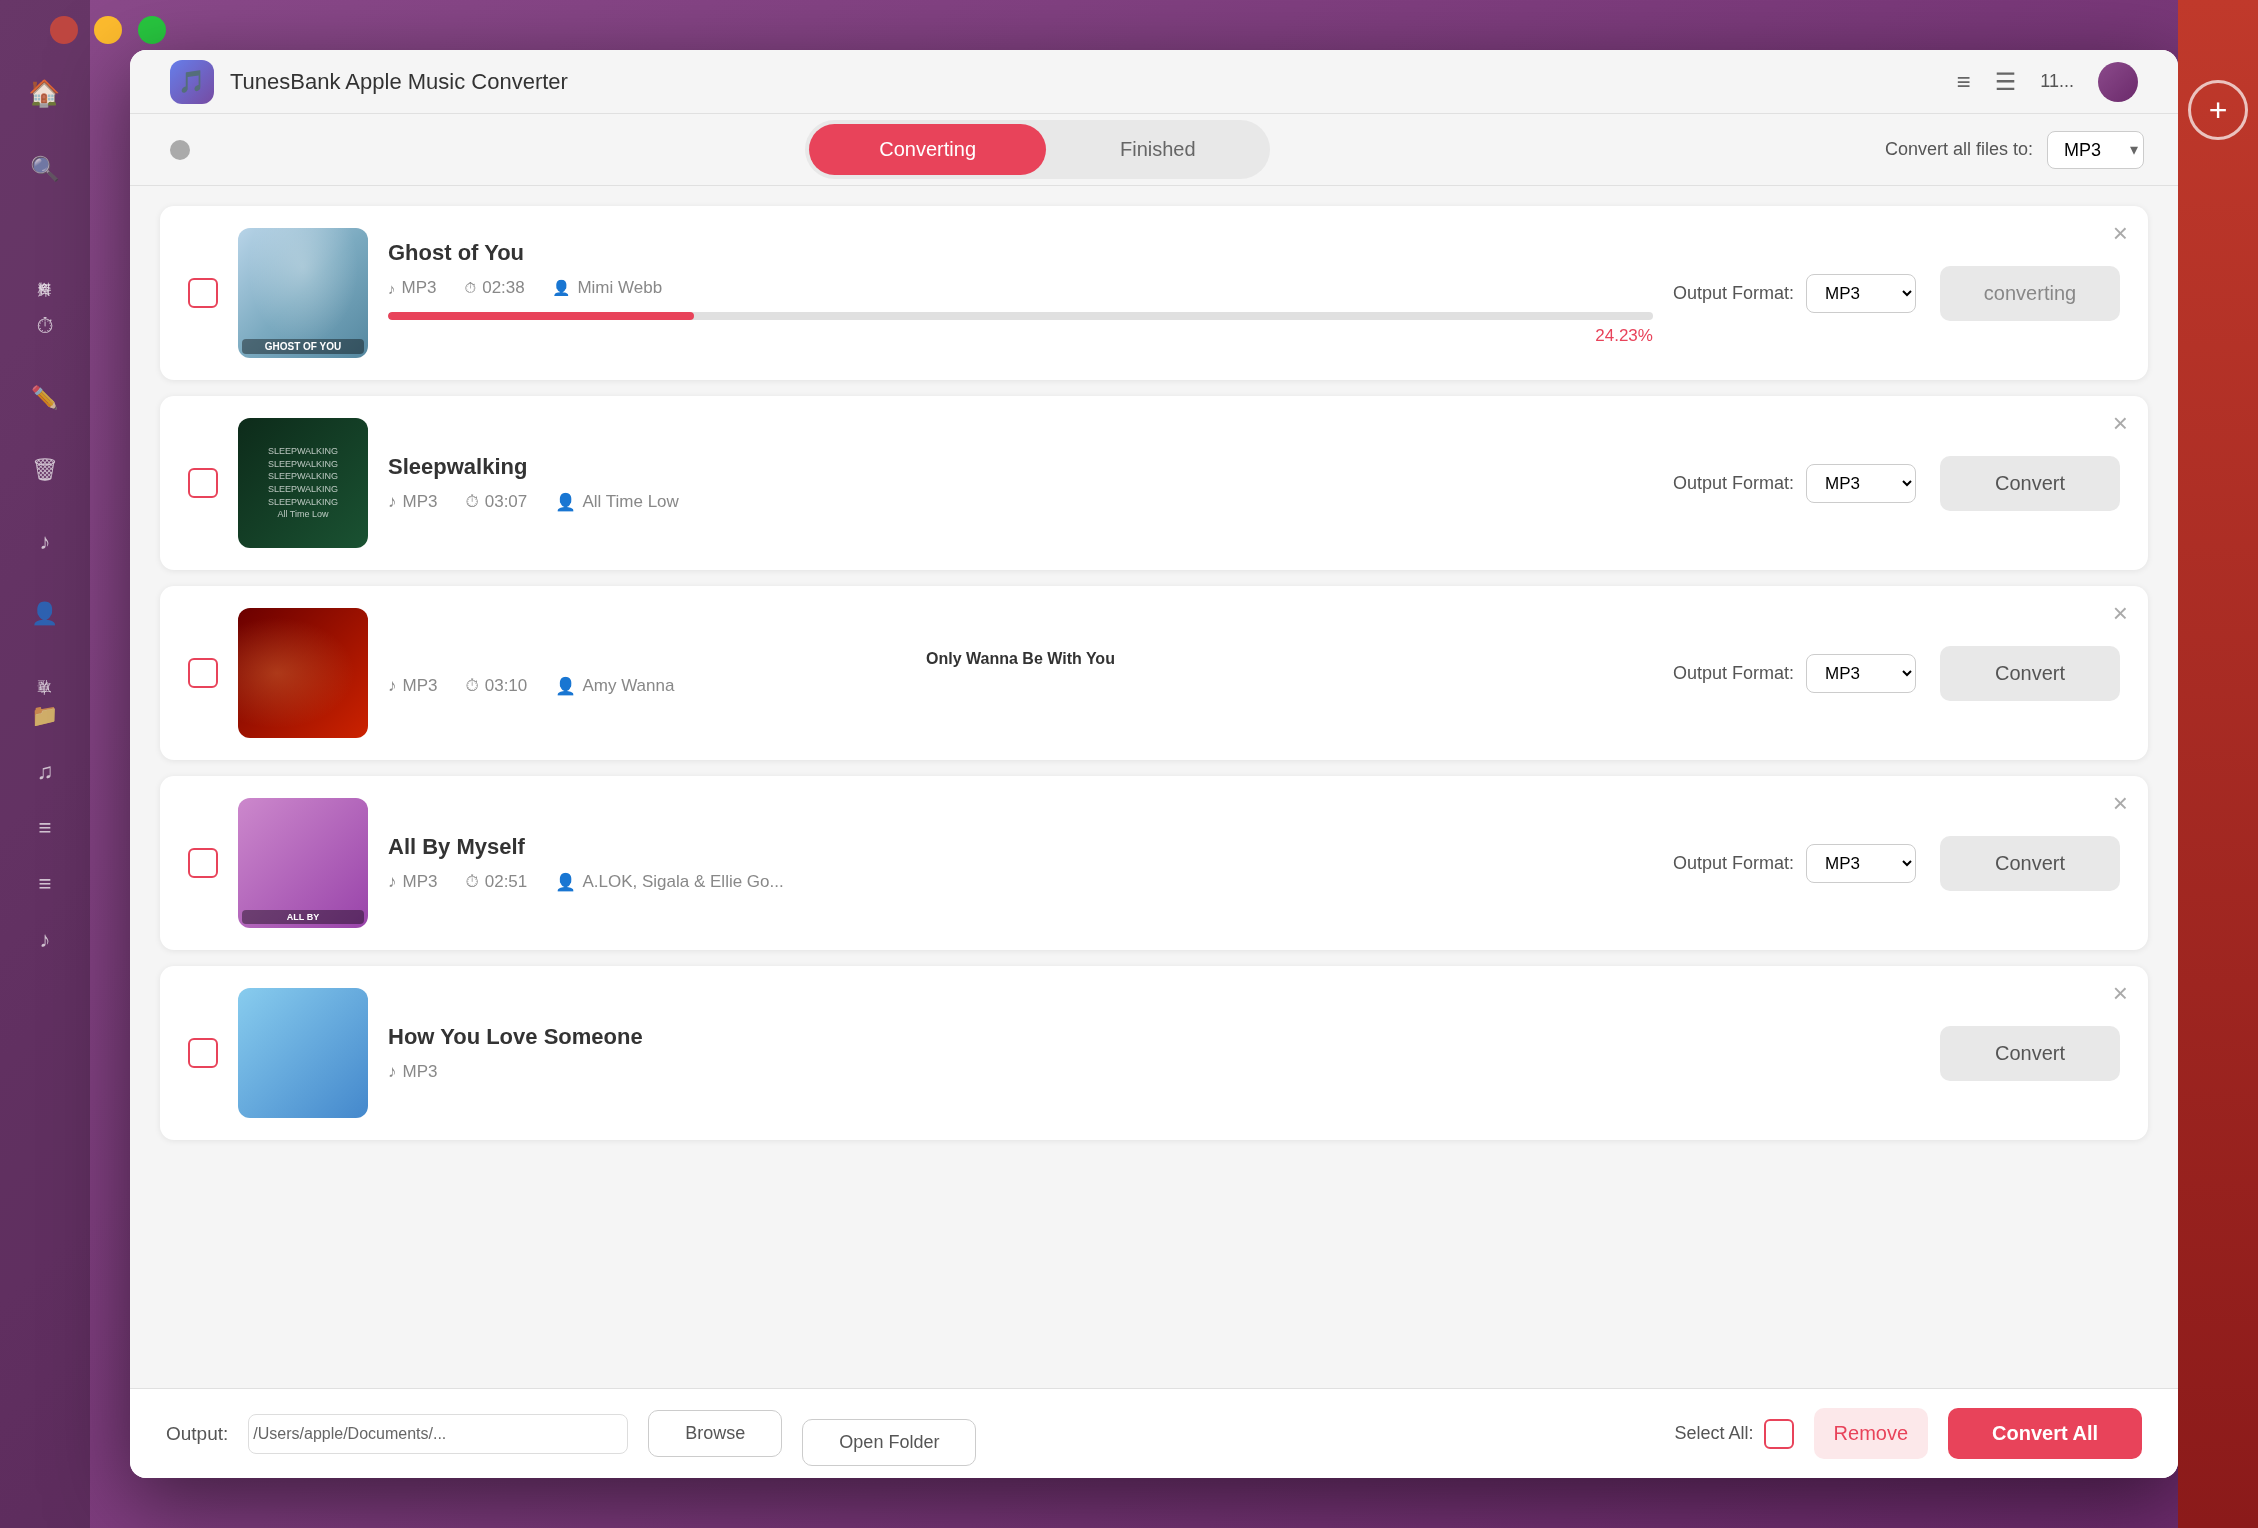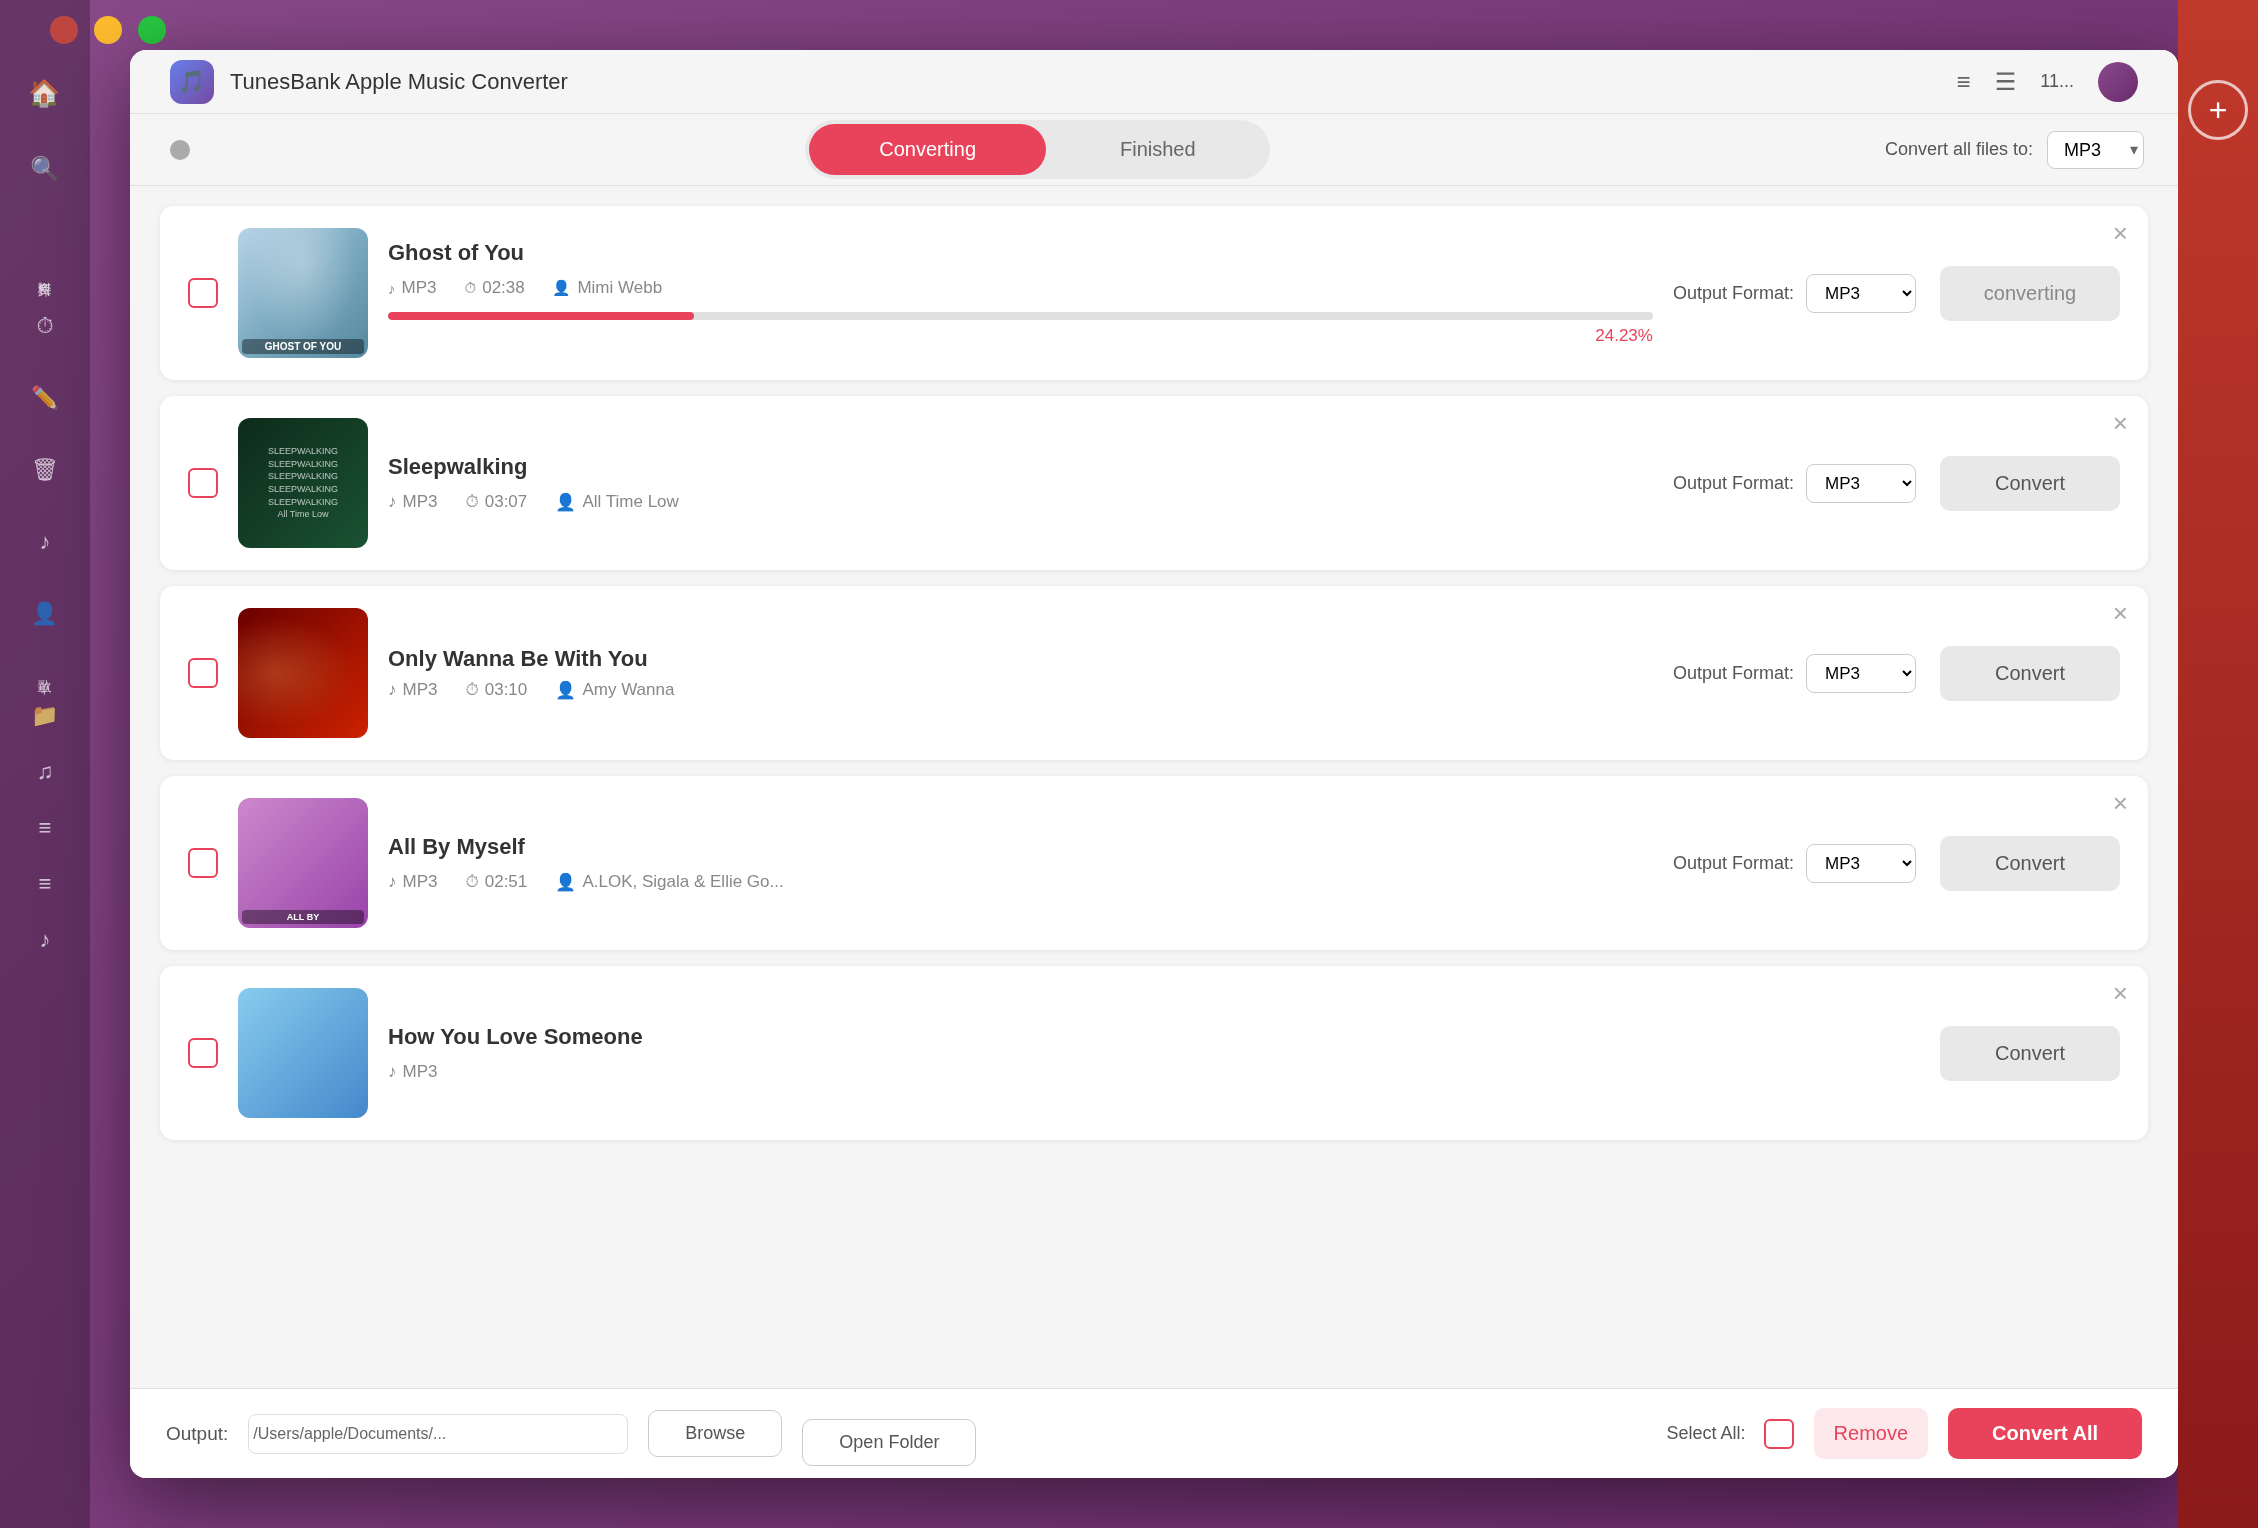--- a/index.html
+++ b/index.html
@@ -164,21 +164,21 @@
         </div>
       </div>
 
       <div style="background:white; border-radius:14px; padding:22px 28px; display:flex; align-items:center; gap:20px; position:relative; box-shadow:0 1px 6px rgba(0,0,0,0.08);">
         <span style="position:absolute; top:14px; right:20px; color:#aaa; font-size:26px; cursor:pointer; line-height:1;">×</span>
         <div style="width:30px; height:30px; border:2.5px solid #e8435a; border-radius:6px; flex-shrink:0; cursor:pointer;"></div>
         <div style="width:130px; height:130px; border-radius:12px; flex-shrink:0; background:linear-gradient(135deg, #6b0000, #cc2200); position:relative; overflow:hidden;">
           <div style="position:absolute; inset:0; background:radial-gradient(ellipse at 30% 50%, rgba(200,100,50,0.5), transparent 60%);"></div>
         </div>
         <div style="flex:1; min-width:0;">
-          <div style="font-size:22px; font-weight:600; color:#333; margin-bottom:8px;">Only Wanna Be With You</div>
+          <div style="font-size:16px; font-weight:600; color:#333; margin-bottom:8px;text-align:center;">Only Wanna Be With You</div>
           <div style="display:flex; align-items:center; gap:28px; color:#888; font-size:17px;">
             <span style="display:flex; align-items:center; gap:6px;">
               <span>♪</span>
               <span>MP3</span>
             </span>
             <span style="display:flex; align-items:center; gap:6px;">
               <span>⏱</span>
               <span>03:10</span>
             </span>
             <span style="display:flex; align-items:center; gap:6px;">
@@ -251,21 +251,21 @@
       </div>
 
     </div>
 
     <div style="height:90px; background:white; border-top:1px solid #e0e0e0; display:flex; align-items:center; padding:0 36px; gap:20px; flex-shrink:0;">
       <span style="font-size:19px; color:#555; white-space:nowrap;text-align:right;">Output:</span>
       <input type="text" style="padding: 10px 4px; border: 1px solid rgb(221, 221, 221); border-radius: 8px; background: white; font-size: 16px; color: rgb(102, 102, 102); width: 380px; outline: none;" value="/Users/apple/Documents/...">
       <button style="padding:12px 36px; border-radius:10px; border:1px solid #ccc; background:white; font-size:18px; color:#555; cursor:pointer;">Browse</button>
       <button style="padding:12px 36px; border-radius:10px; border:1px solid #ccc; background:white; font-size:18px; color:#555; cursor:pointer;margin-top:18px;">Open Folder</button>
       <div style="flex:1;"></div>
-      <div style="display:flex; align-items:center; gap:18px;text-align:right;">
+      <div style="display:flex; align-items:center; gap:10px;text-align:right;">
         <span style="font-size:18px; color:#555;">Select All:</span>
         <div style="width:30px; height:30px; border:2.5px solid #e8435a; border-radius:6px; cursor:pointer;"></div>
       </div>
       <button style="padding:14px 20px; border-radius:10px; border:none; background:#fce8ea; color:#e8435a; font-size:20px; font-weight:500; cursor:pointer;">Remove</button>
       <button style="padding:14px 44px; border-radius:10px; border:none; background:#e8435a; color:white; font-size:20px; font-weight:600; cursor:pointer;">Convert All</button>
     </div>
 
   </div>
 
   <div style="position:absolute; right:0; top:0; bottom:0; width:80px; background:linear-gradient(180deg, #c0392b, #8B1a1a); display:flex; flex-direction:column; align-items:center; padding:80px 0 20px 0; gap:20px;">

